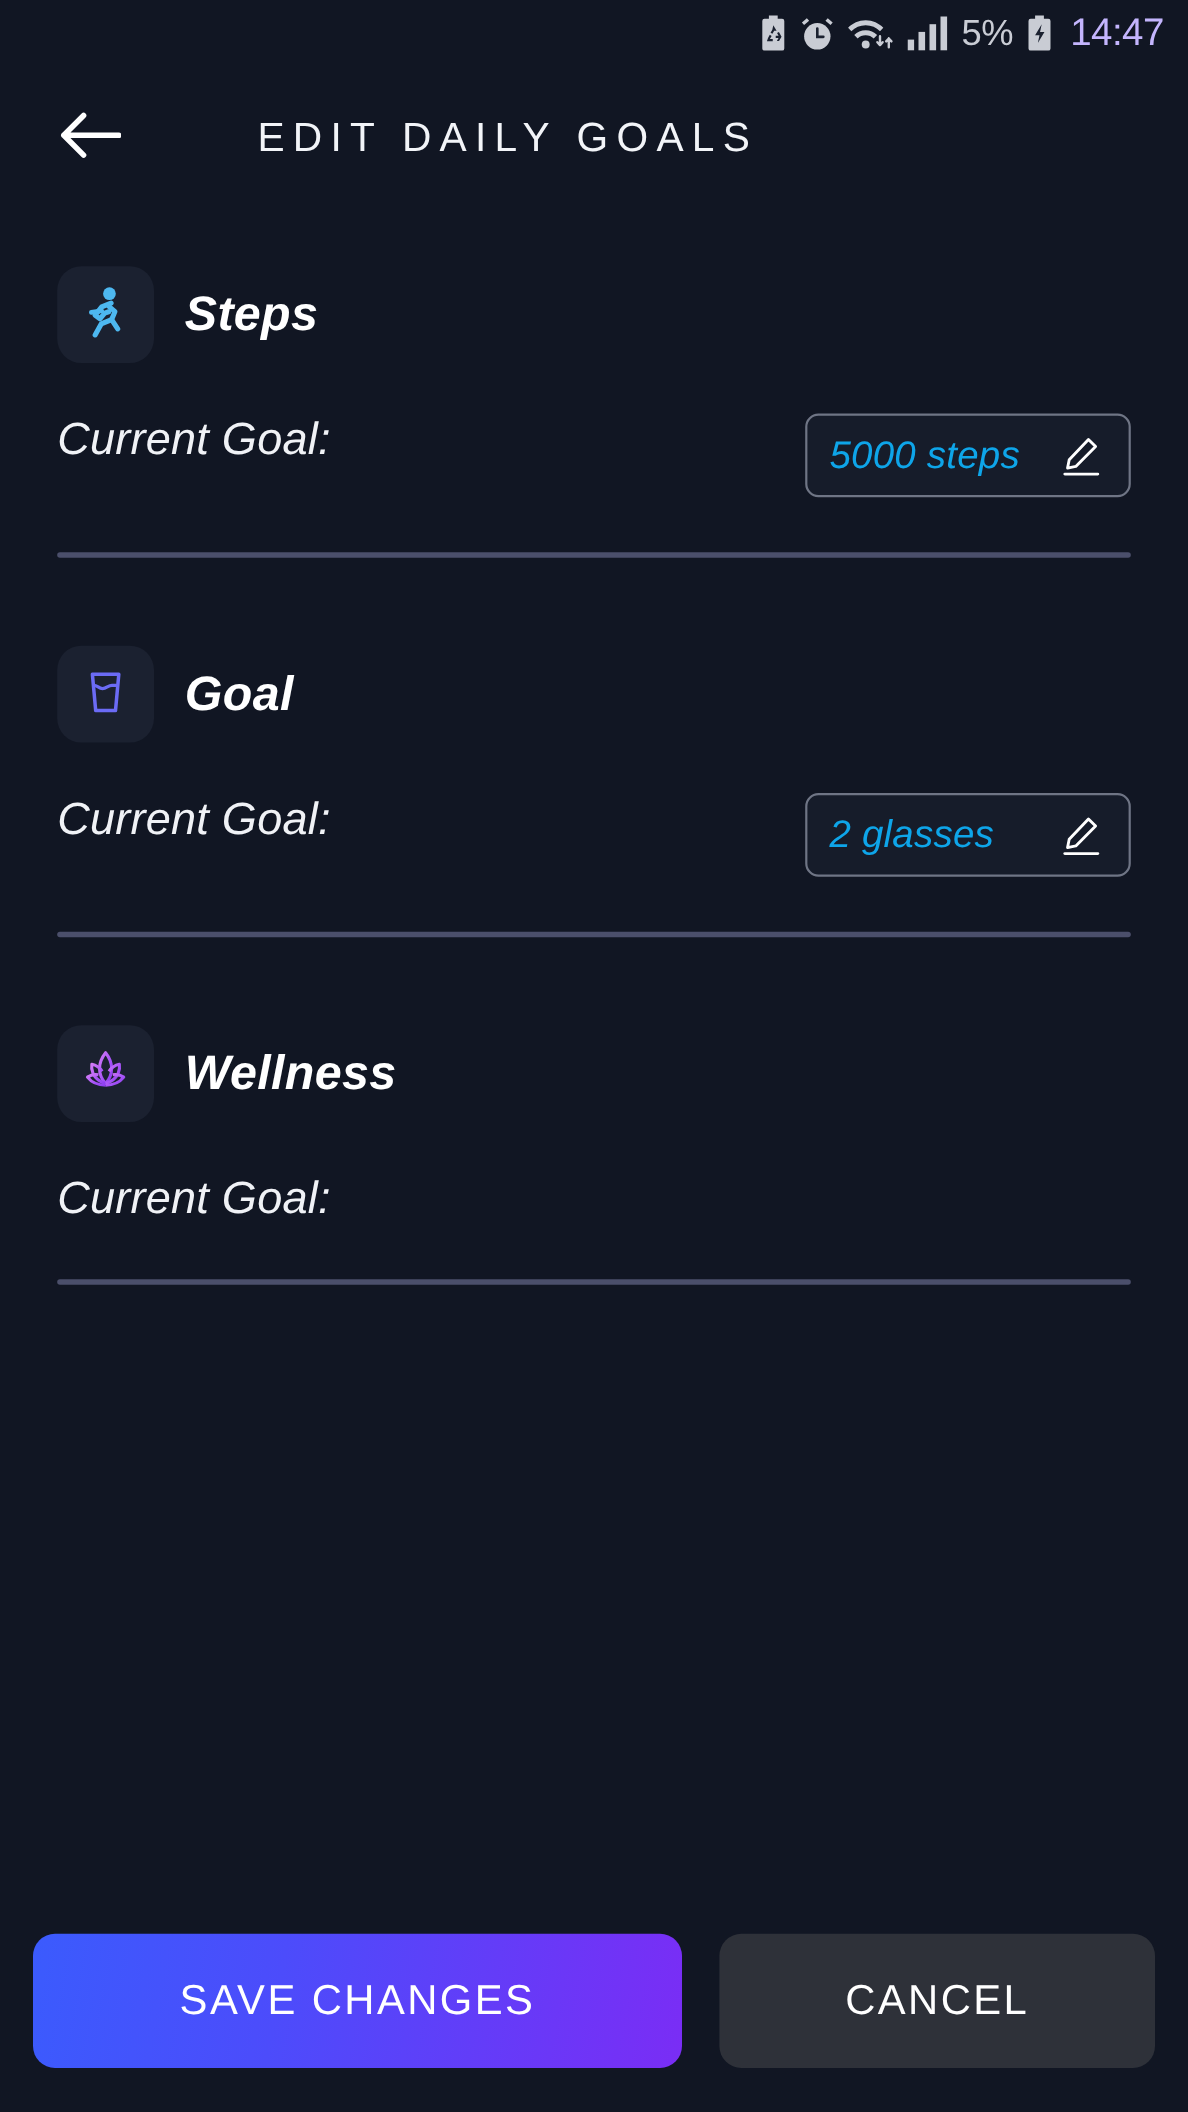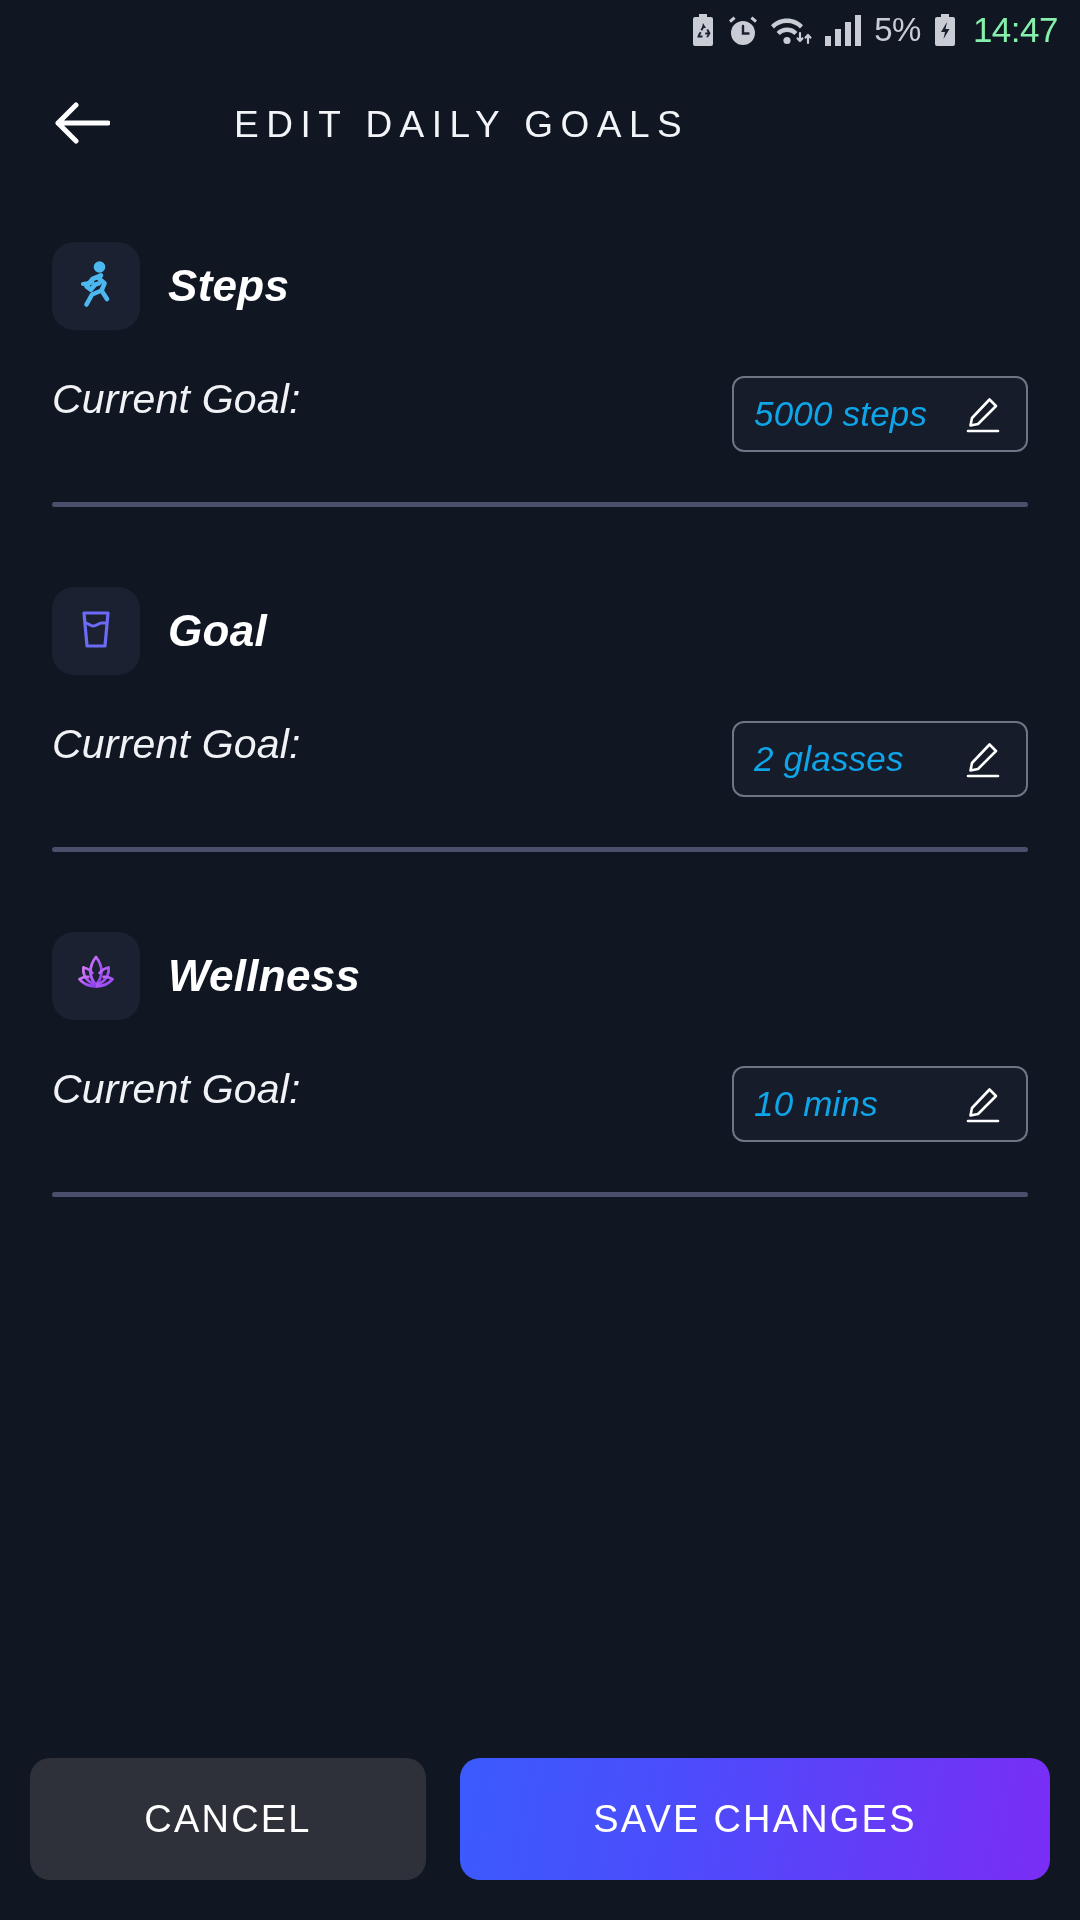--- a/index.html
+++ b/index.html
@@ -15,21 +15,21 @@
     height:60px; width:100%;
     display:flex; align-items:center; justify-content:flex-end;
     padding:0 22px 0 0; gap:11px;
   }
   .statusbar .sicon{ display:flex; align-items:center; }
   .status-pct{
     color:#c9ccd4; font-size:33px; letter-spacing:-0.5px;
     font-family:"Liberation Sans", sans-serif;
   }
   .status-time{
-    color:#86efac; font-size:35px; letter-spacing:-0.5px; margin-left:4px;
+    color:#c4b5fd; font-size:35px; letter-spacing:-0.5px; margin-left:4px;
   }
 
   
   .header{
     height:130px; display:flex; align-items:center; padding:0 50px;
     position:relative;
   }
   .back-btn{
     width:64px; height:64px; display:flex; align-items:center; justify-content:center;
     cursor:pointer; flex:0 0 auto;
@@ -239,31 +239,22 @@
               <path d="M27 39.5c6.5 0 13-2.8 16.5-7.3-2.8-1.9-6.6-2.6-10-2.1"></path>
             </g>
           </svg>
         </span>
       </div>
       <div class="goal-name">Wellness</div>
     </div>
 
     <div class="goal-row">
       <div class="goal-label">Current Goal:</div>
-      <div class="goal-input">
-        <span class="goal-value">10 mins</span>
-        <span class="pencil">
-          <svg width="42" height="42" viewBox="0 0 42 42">
-            <path d="M27.5 6.5 34 13 16 31l-7.5 1.5L10 25z" stroke="#ffffff" stroke-width="2.6" fill="none" stroke-linejoin="round"></path>
-            <path d="M6 38h30" stroke="#ffffff" stroke-width="2.6" stroke-linecap="round"></path>
-          </svg>
-        </span>
-      </div>
     </div>
     <div class="divider"></div>
   </div>
 
 </div>
 
 <div class="footer">
+  <button class="btn btn-save">SAVE CHANGES</button>
   <button class="btn btn-cancel">CANCEL</button>
-  <button class="btn btn-save">SAVE CHANGES</button>
 </div>
 
 </body></html>

